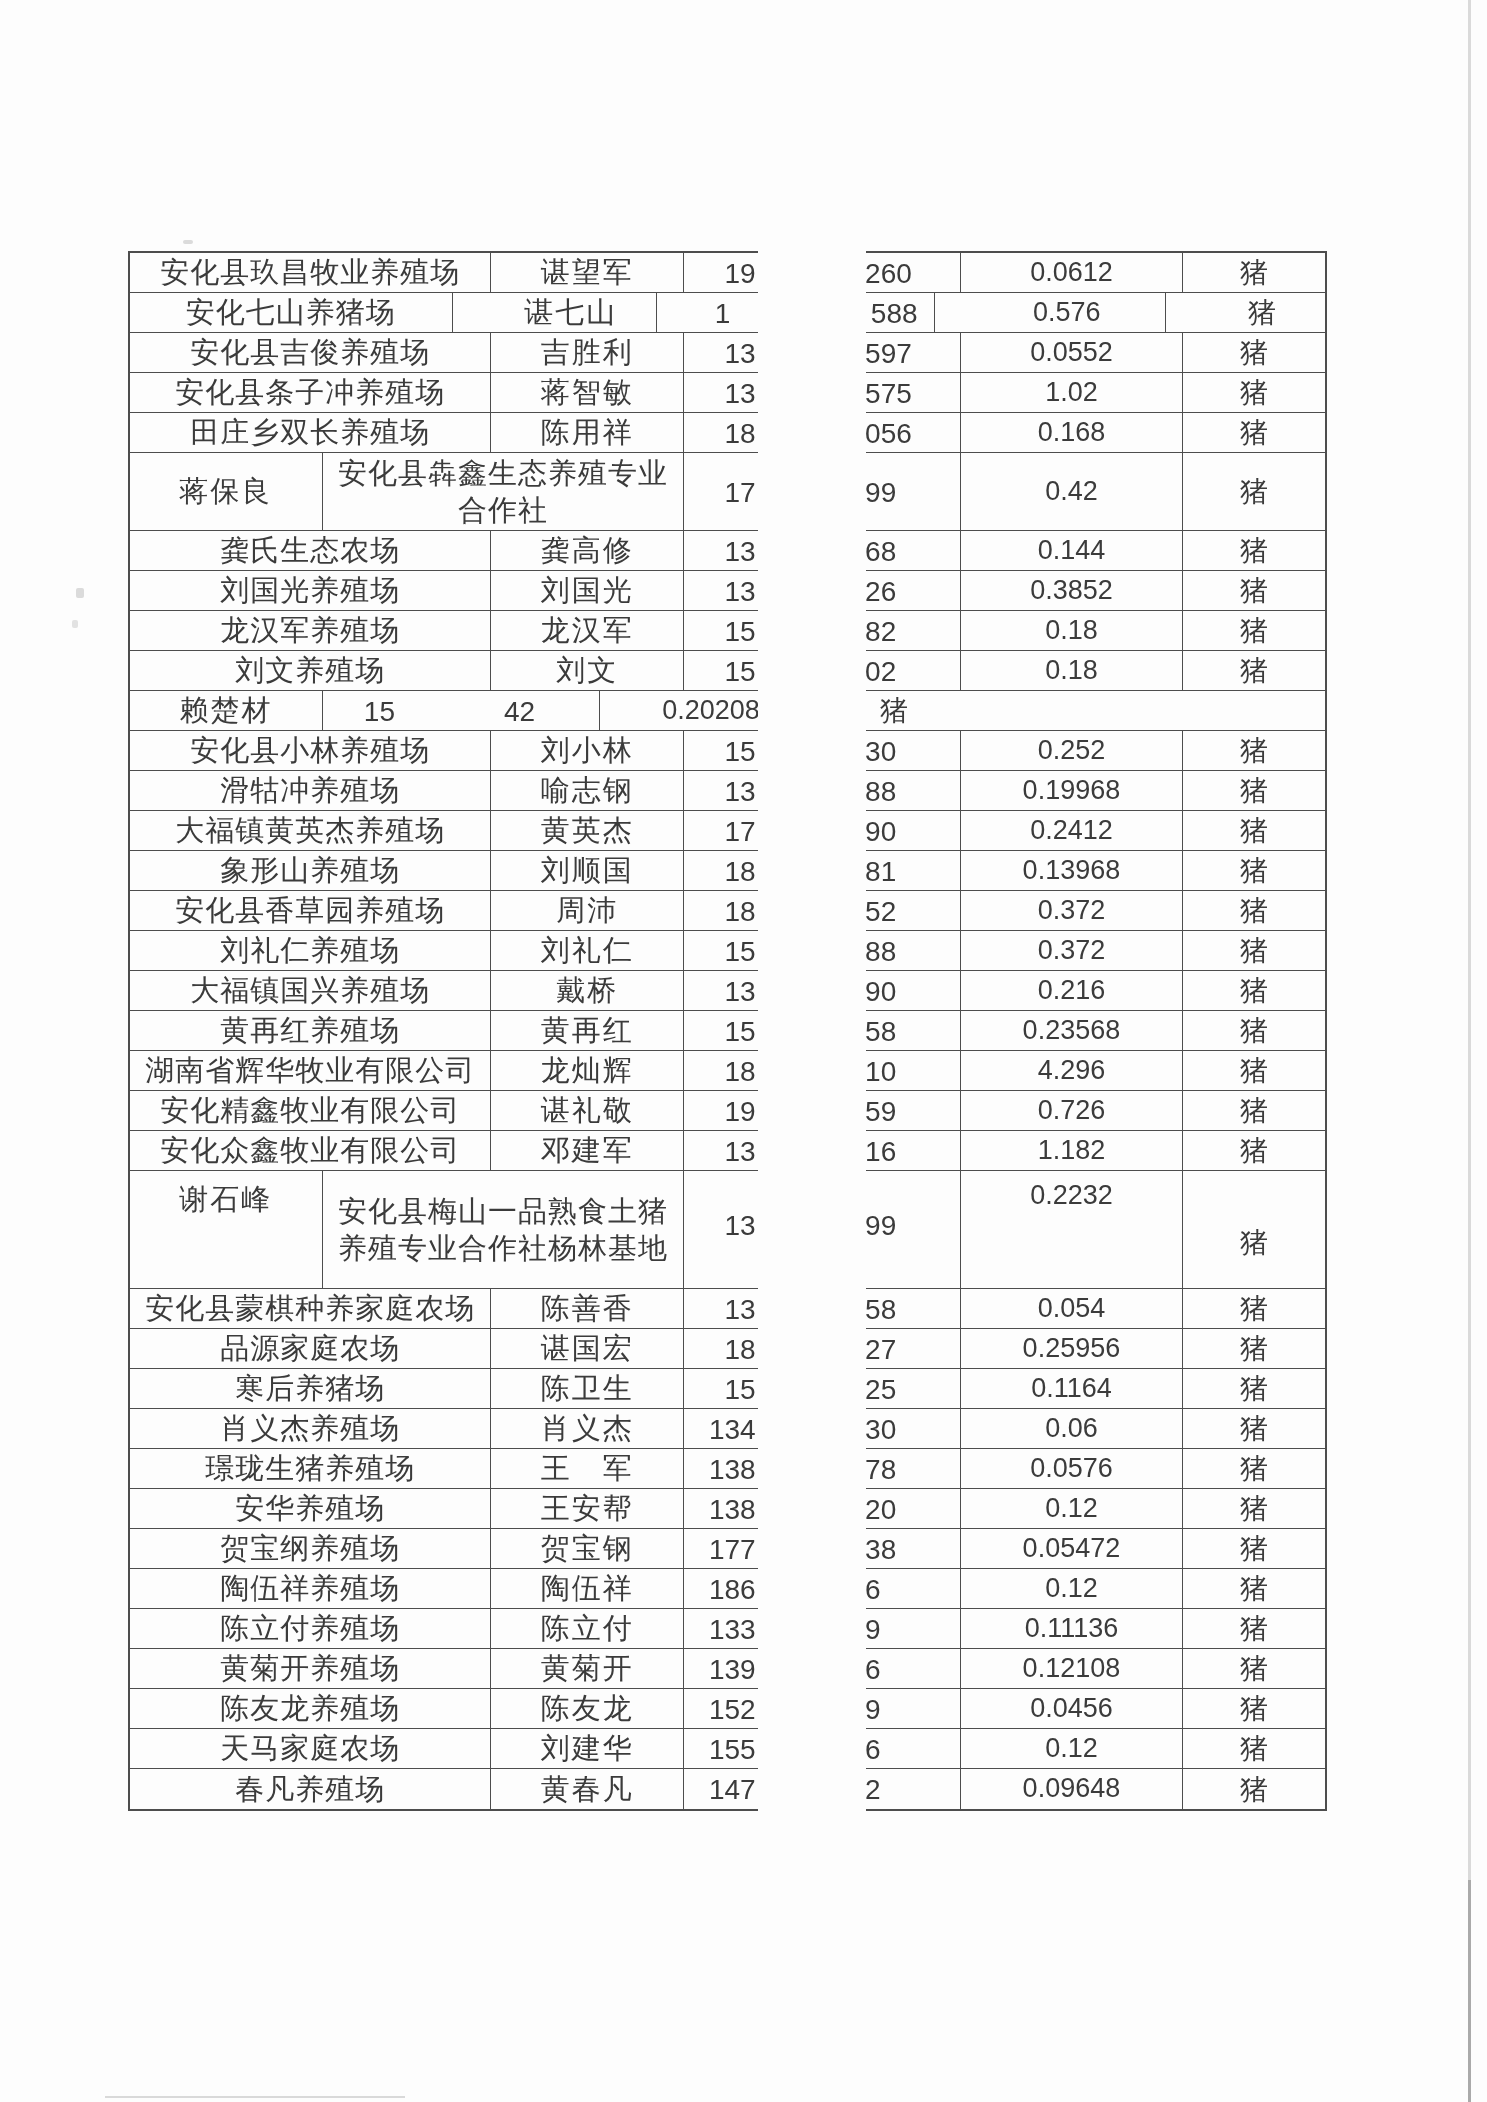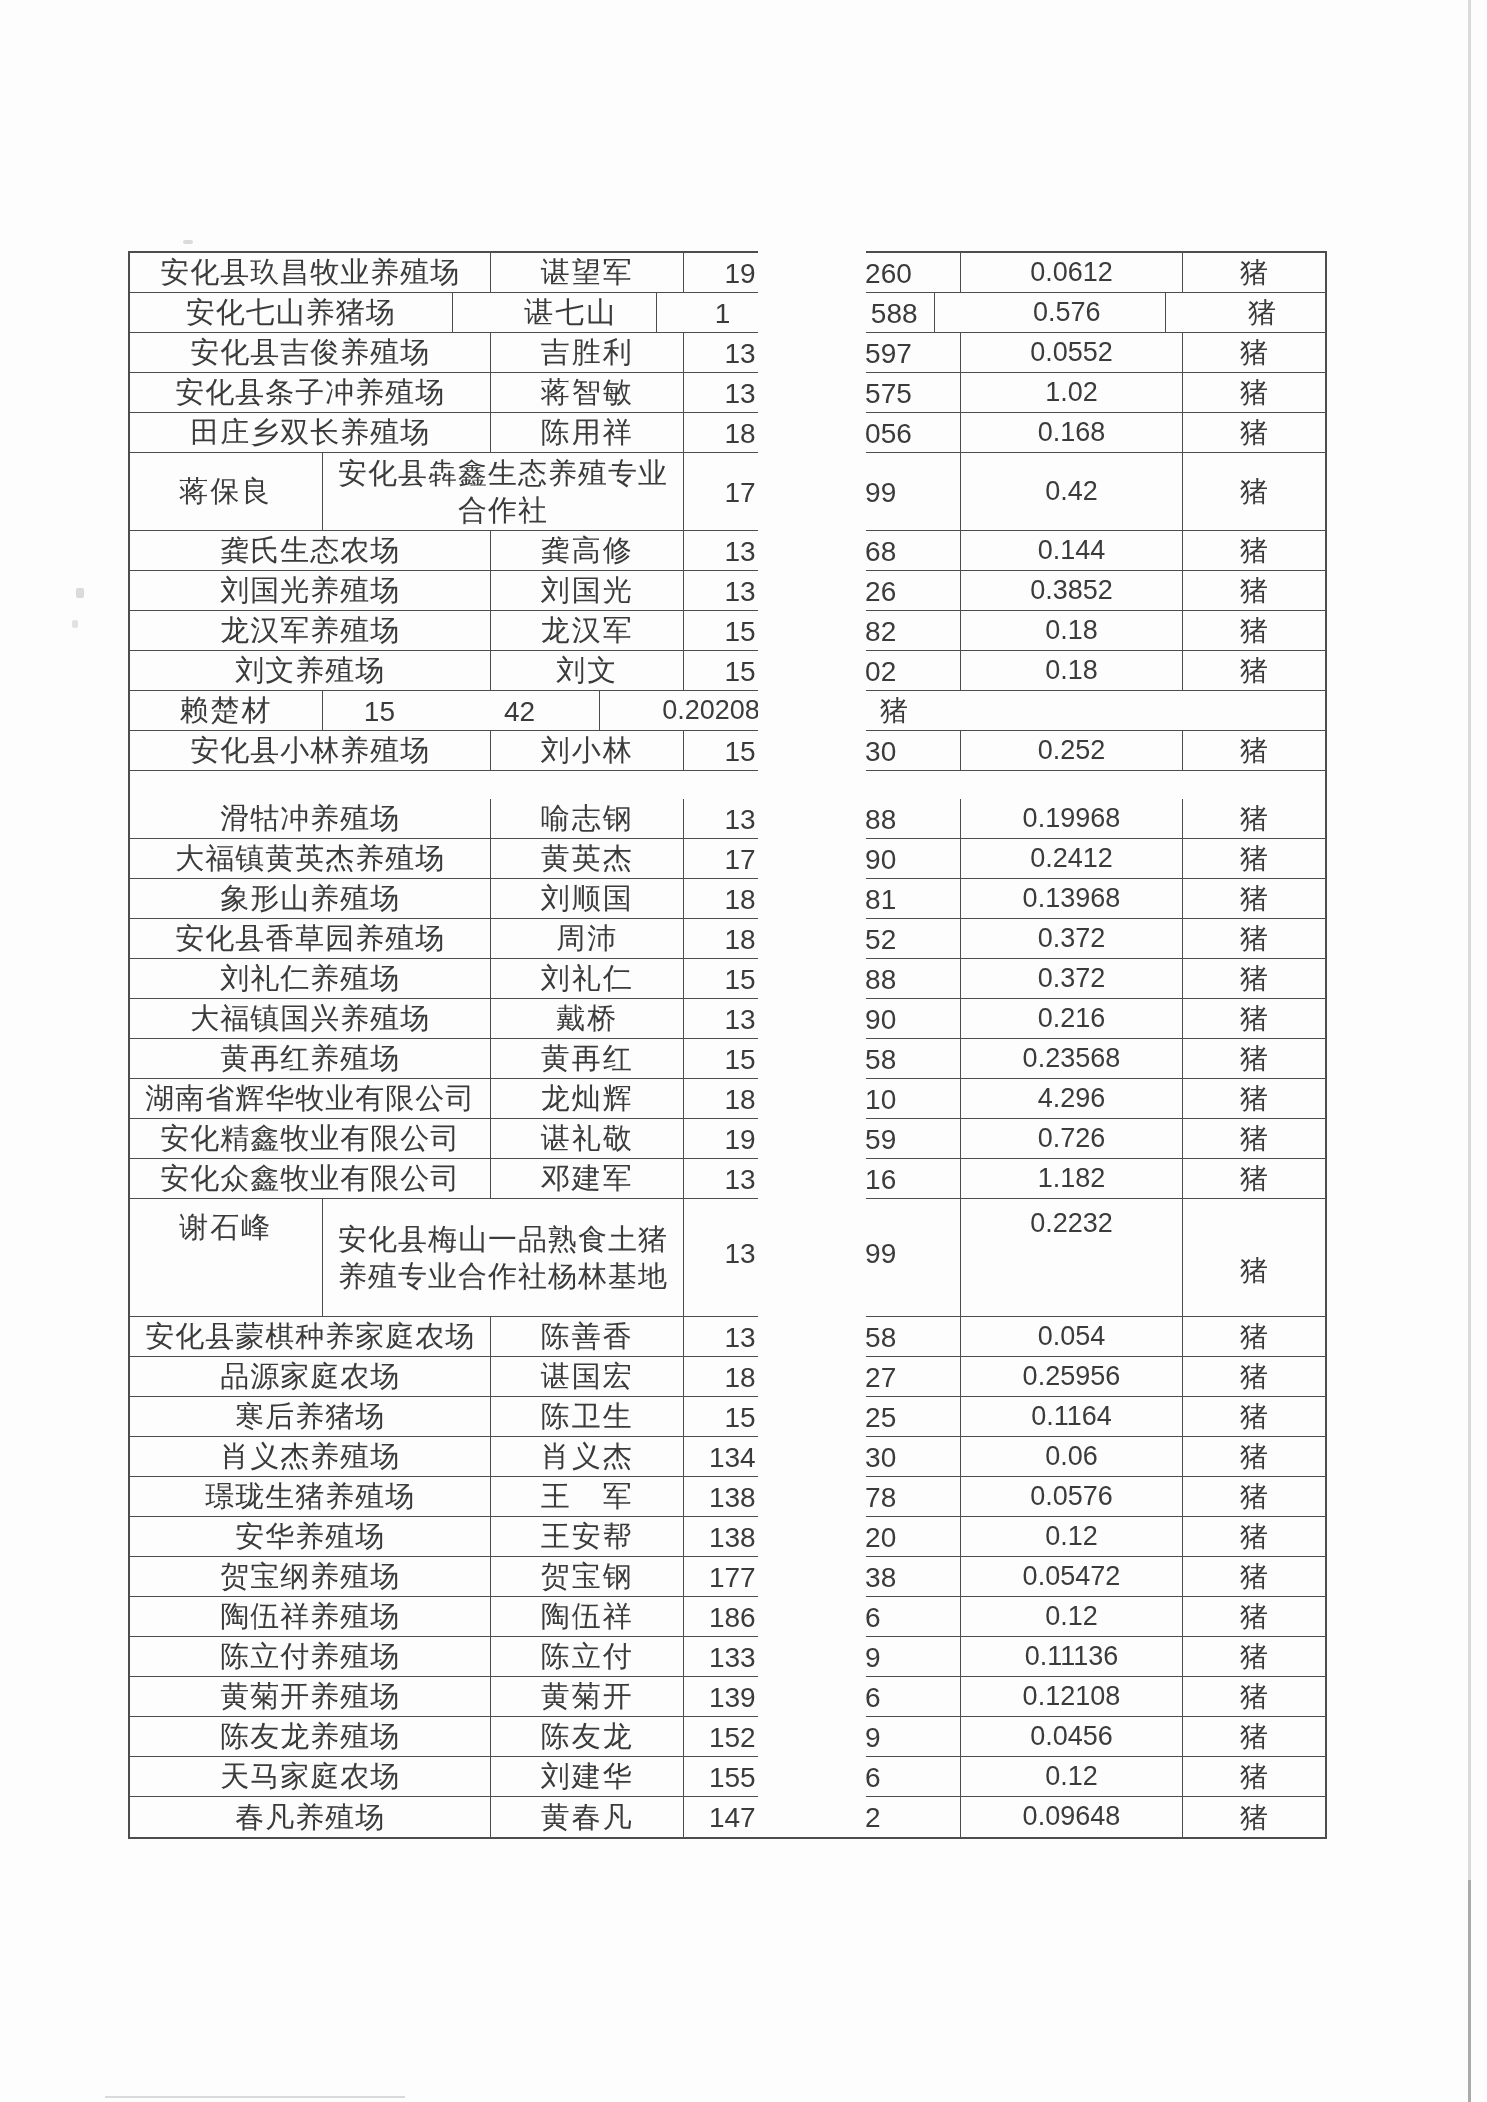--- a/index.html
+++ b/index.html
@@ -165,21 +165,21 @@
       <div class="row" style="height: 40px;">
         <div class="c c-name">安化县小林养殖场</div>
         <div class="c c-owner">刘小林</div>
         <div class="c c-phone">
           <span class="pl">15</span>
           <span class="pr">30</span>
         </div>
         <div class="c c-value">0.252</div>
         <div class="c c-animal">猪</div>
       </div>
-      <div class="row" style="height: 40px; margin-top: 28px;">
+      <div class="row" style="height: 40px;">
         <div class="c c-name">滑牯冲养殖场</div>
         <div class="c c-owner">喻志钢</div>
         <div class="c c-phone">
           <span class="pl">13</span>
           <span class="pr">88</span>
         </div>
         <div class="c c-value">0.19968</div>
         <div class="c c-animal">猪</div>
       </div>
       <div class="row" style="height: 40px;">

